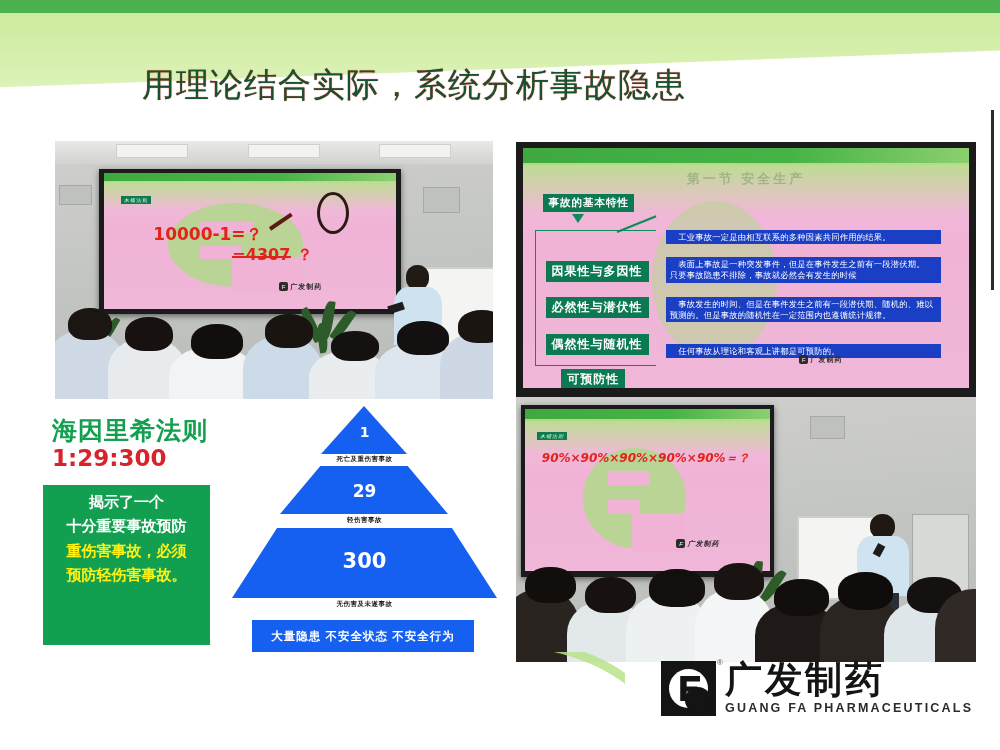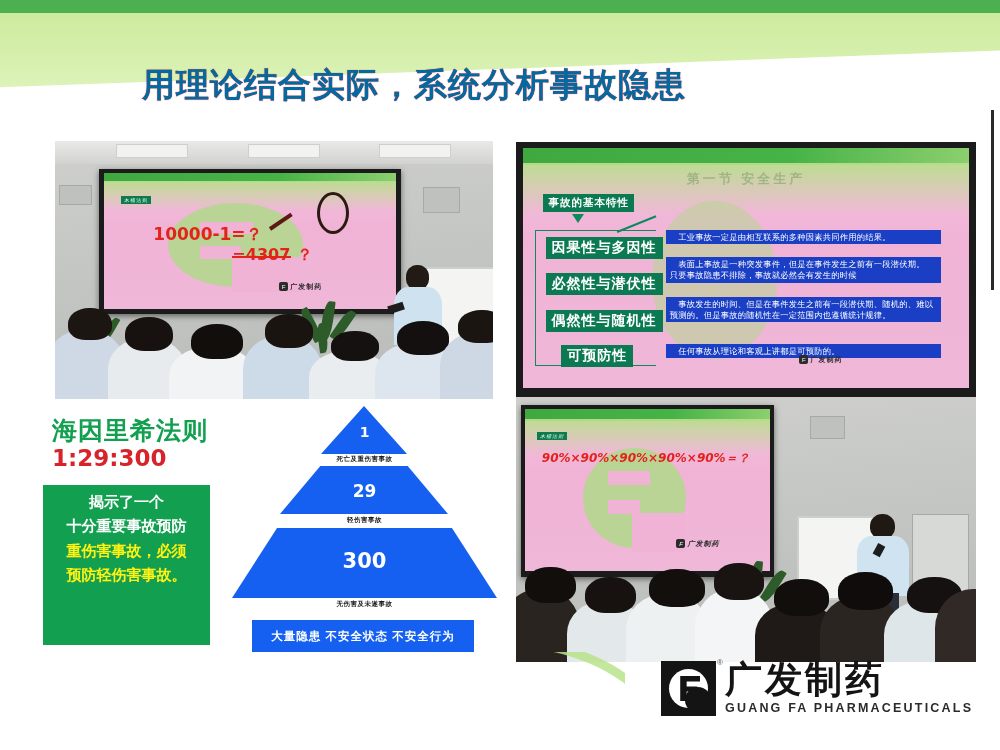--- a/index.html
+++ b/index.html
@@ -23,22 +23,22 @@
     background:#ffffff;
     transform:rotate(-2.1deg);
     transform-origin:left top;
   }
   .header-swoosh2{
     position:absolute;left:0;top:104px;width:1000px;height:40px;background:#ffffff;
   }
   .page-title{
     position:absolute;left:0;top:63px;width:828px;
     text-align:center;
-    font-size:33px;font-weight:bold;letter-spacing:1px;
-    color:#0369a1;
+    font-size:33px;font-weight:normal;letter-spacing:1px;
+    color:#14532d;
     text-shadow:0 0 1px #e8161a;
     font-family:"DejaVu Sans","Liberation Sans",sans-serif;
   }
   .edge-line{position:absolute;left:991px;top:110px;width:3px;height:180px;background:#2b2b2b;}
 
   
   .photo{position:absolute;overflow:hidden;background:#141414;}
 
   
   #photo-lecture-left{left:55px;top:141px;width:438px;height:258px;}
@@ -89,22 +89,22 @@
   
   #photo-slide-right .screen-shell{left:0;top:0;width:100%;height:100%;}
   .sr-title{position:absolute;left:0;top:9%;width:100%;text-align:center;
         font-size:13px;color:#7e9a6d;opacity:.55;letter-spacing:3px;font-weight:bold;}
   .sr-head{position:absolute;background:#0b7a52;color:#fff;font-size:10.5px;font-weight:bold;
         padding:2px 5px;letter-spacing:1px;white-space:nowrap;}
   .sr-arrow{position:absolute;width:0;height:0;border-left:6px solid transparent;
         border-right:6px solid transparent;border-top:9px solid #0b8a5c;}
   .sr-bracket{position:absolute;border:1.5px solid #0b8a5c;border-right:none;}
   .sr-bracket-top{position:absolute;height:1.5px;background:#0b8a5c;transform-origin:left center;}
-  .sr-item{position:absolute;background:#0b7a52;color:#fff;font-size:14px;font-weight:bold;
-        padding:2px 6px;letter-spacing:1px;white-space:nowrap;}
+  .sr-item{position:absolute;background:#0b7a52;color:#fff;font-size:12px;font-weight:bold;
+        padding:2px 6px;letter-spacing:1px;white-space:nowrap;margin-top:24px;}
   .sr-desc{position:absolute;background:#1a3fc4;color:#fff;font-size:8.3px;line-height:1.28;
         padding:2px 4px;letter-spacing:.2px;}
 
   
   .hz-title{position:absolute;left:52px;top:414px;font-size:25px;font-weight:bold;color:#12a050;
         letter-spacing:1px;font-family:"DejaVu Sans","Liberation Sans",sans-serif;}
   .hz-ratio{position:absolute;left:52px;top:445px;font-size:23px;font-weight:bold;color:#d8232a;
         letter-spacing:0px;font-family:"DejaVu Sans","Liberation Sans",sans-serif;}
   .hz-box{position:absolute;left:43px;top:485px;width:167px;height:160px;background:#12a050;
         padding:5px 6px;box-sizing:border-box;}

